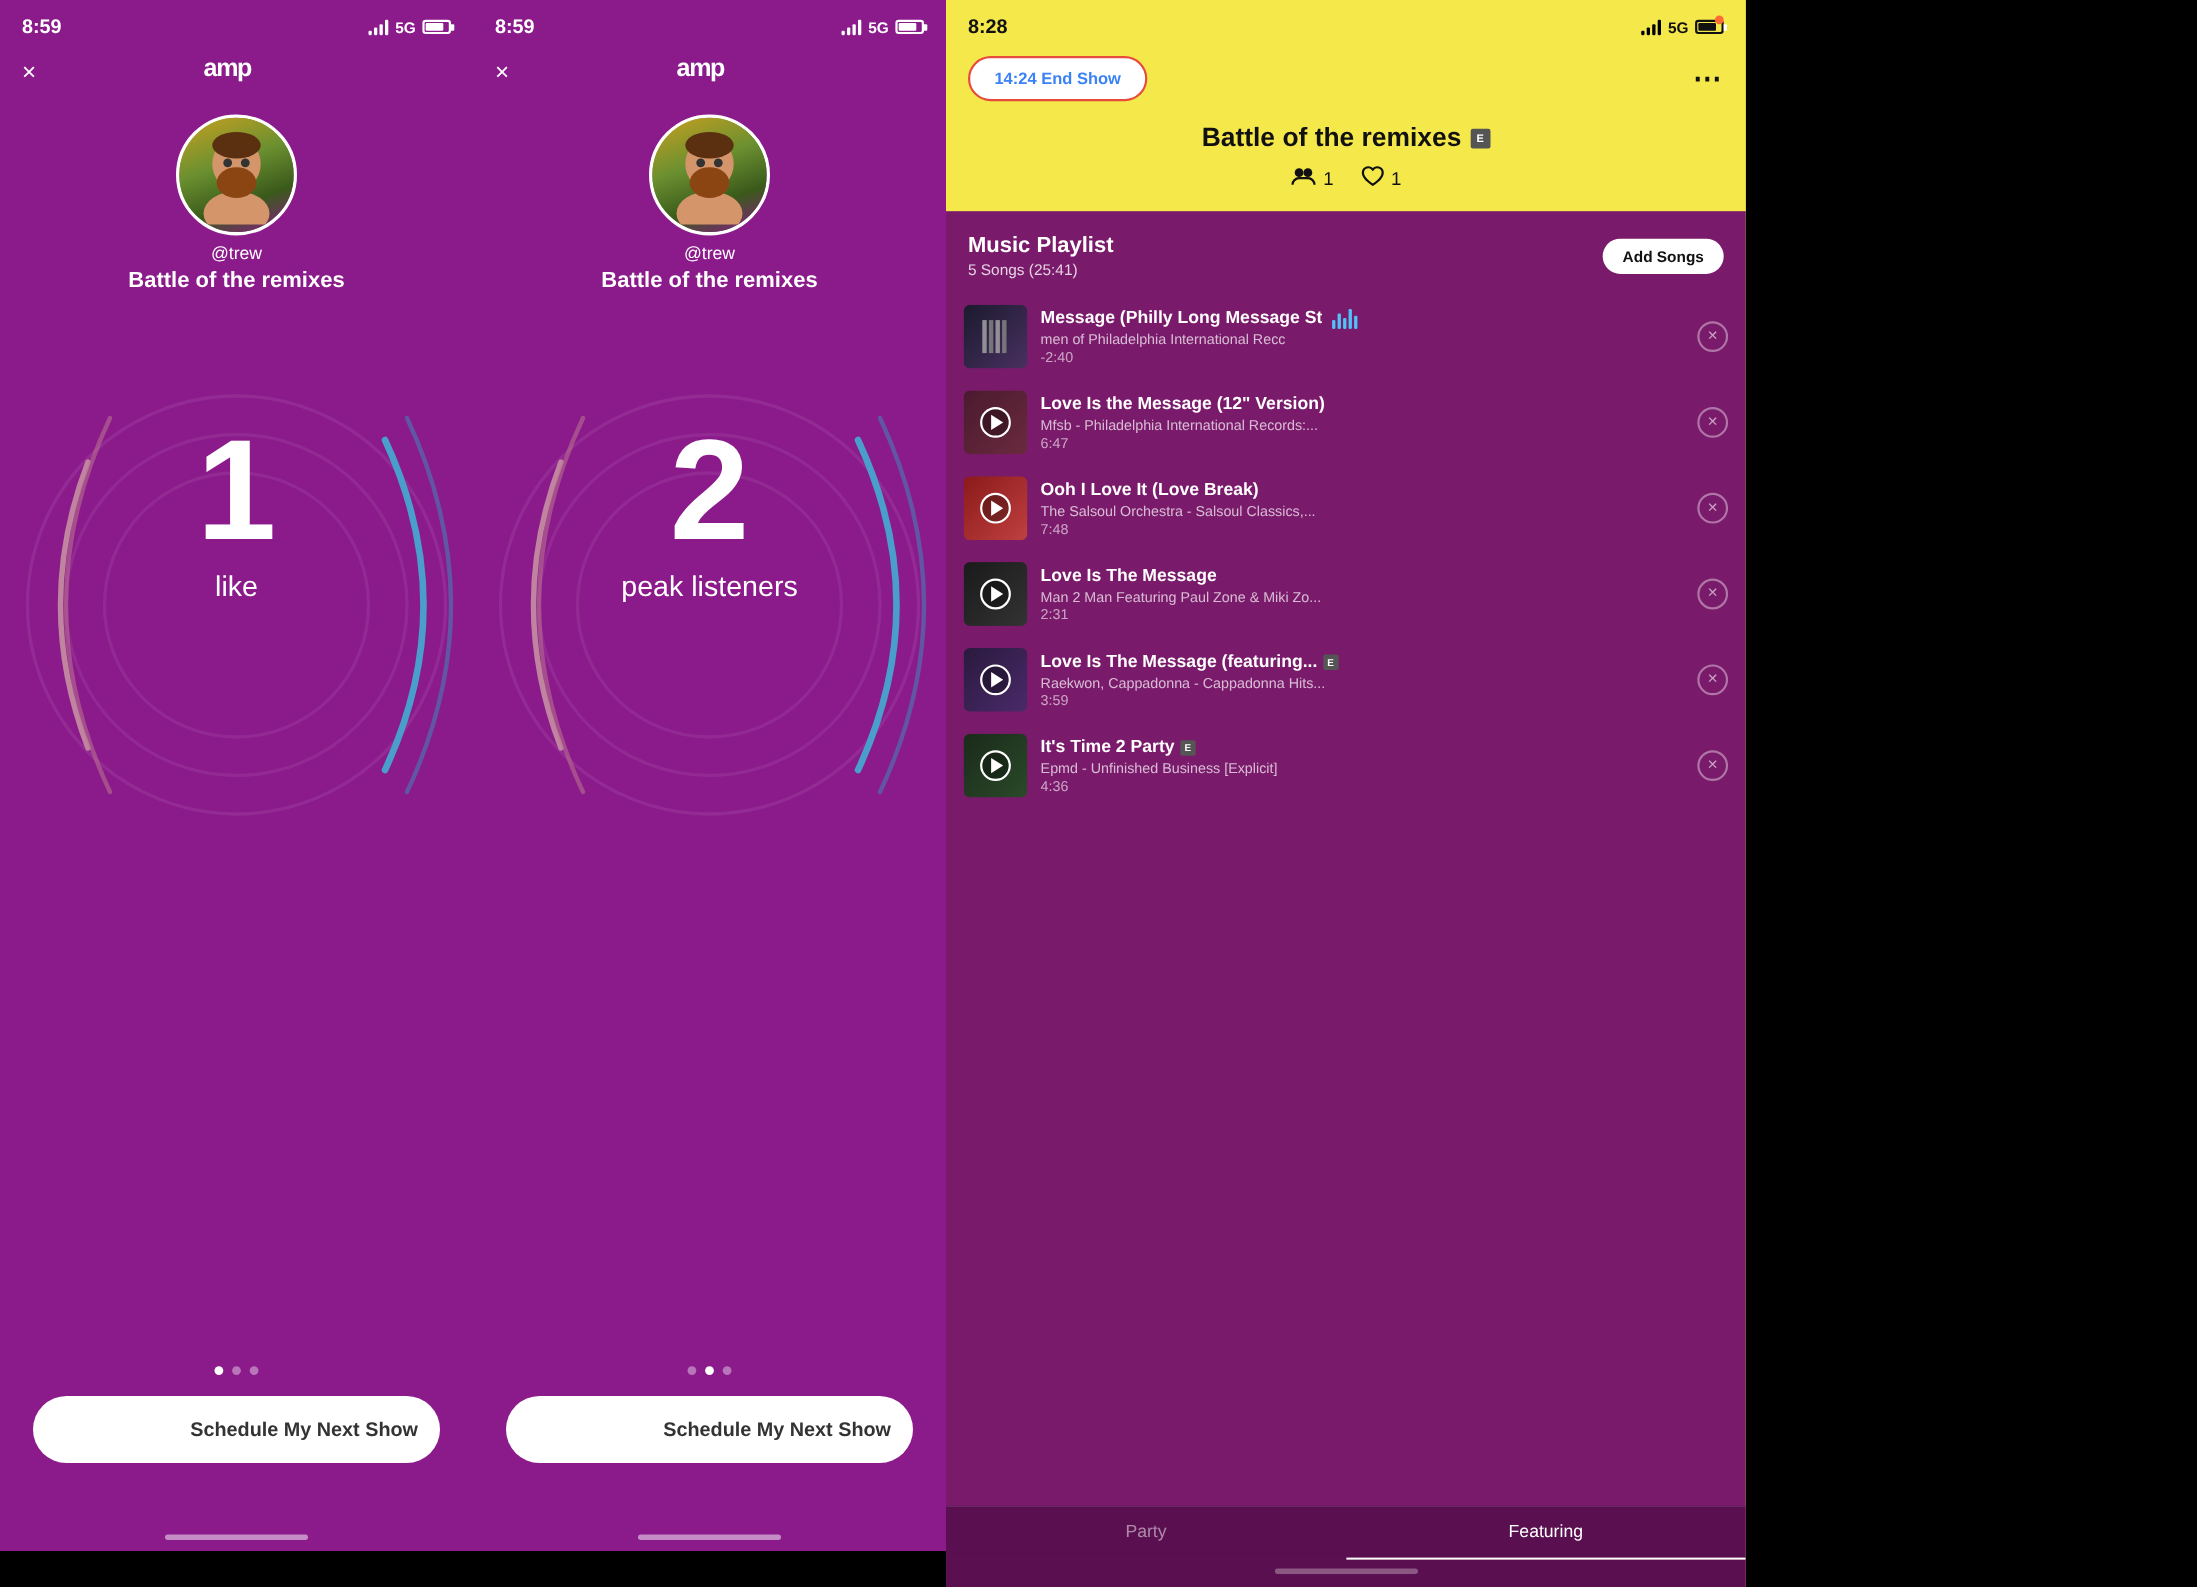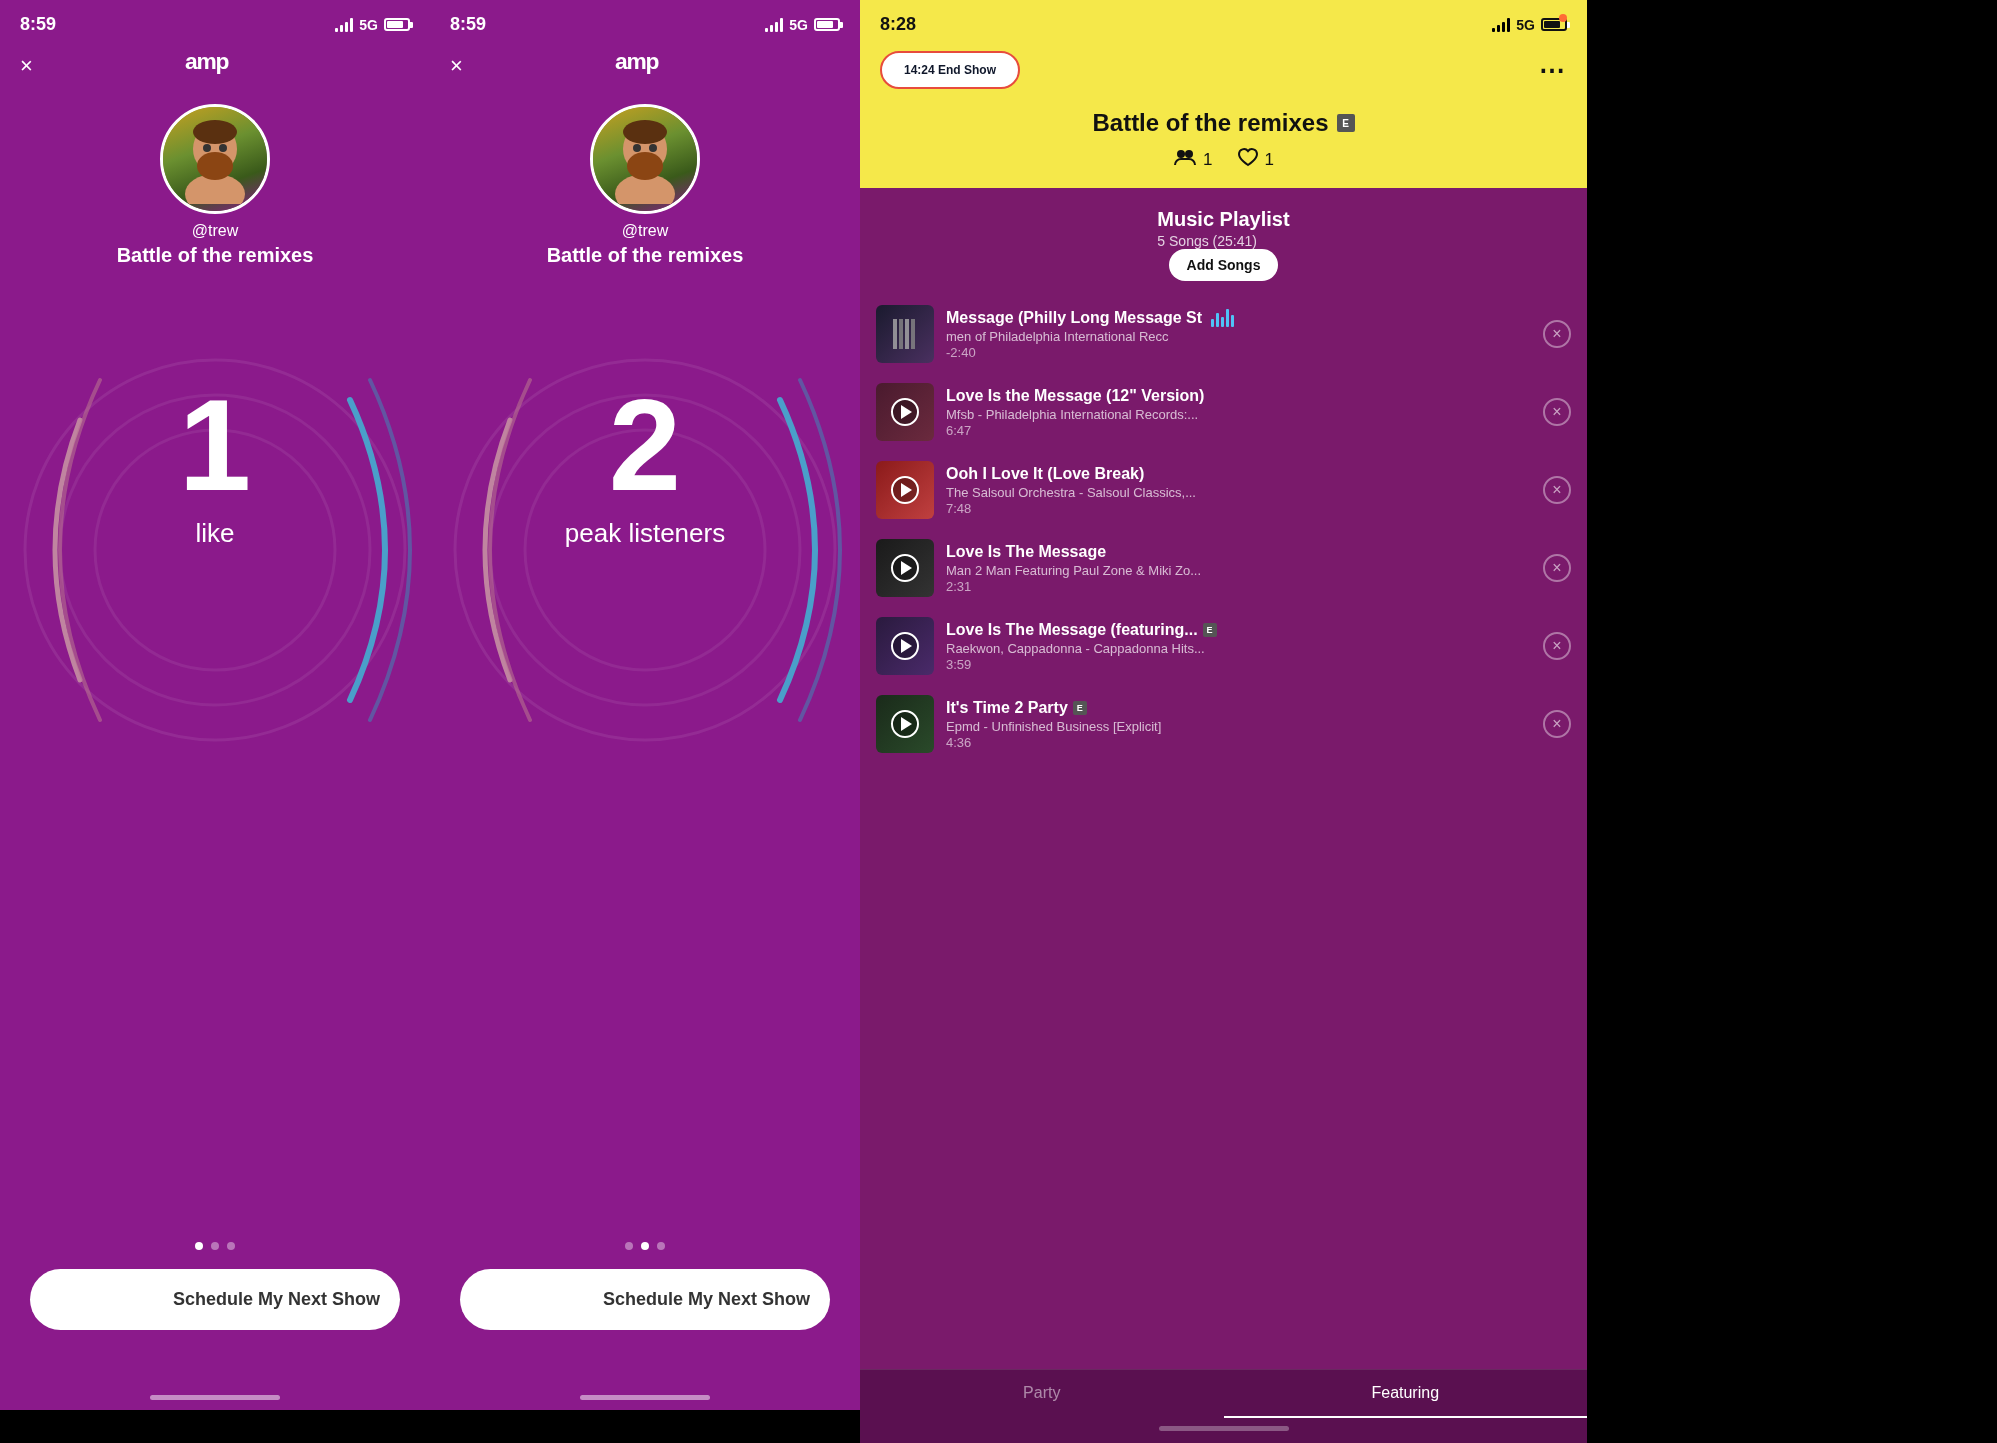--- a/index.html
+++ b/index.html
@@ -265,24 +265,24 @@
       display: flex;
       align-items: center;
       justify-content: space-between;
       padding: 10px 20px 16px;
       background: #f5e84a;
     }
 
     .end-show-btn {
       background: white;
       border: 2px solid #e74c3c;
-      color: #0f172a;
+      color: #3b82f6;
       border-radius: 30px;
       padding: 10px 22px;
-      font-size: 12px;
+      font-size: 15px;
       font-weight: 700;
       cursor: pointer;
     }
 
     .more-btn {
       color: #111;
       font-size: 26px;
       font-weight: 700;
       cursor: pointer;
       letter-spacing: 2px;
@@ -343,21 +343,20 @@
       overflow: hidden;
       display: flex;
       flex-direction: column;
     }
 
     .playlist-header {
       display: flex;
       align-items: center;
       justify-content: space-between;
       padding: 20px 20px 6px;
-      flex-direction: column;
     }
     .playlist-title-group {}
     .playlist-title {
       color: white;
       font-size: 20px;
       font-weight: 700;
     }
     .playlist-count {
       color: rgba(255,255,255,0.8);
       font-size: 14px;

